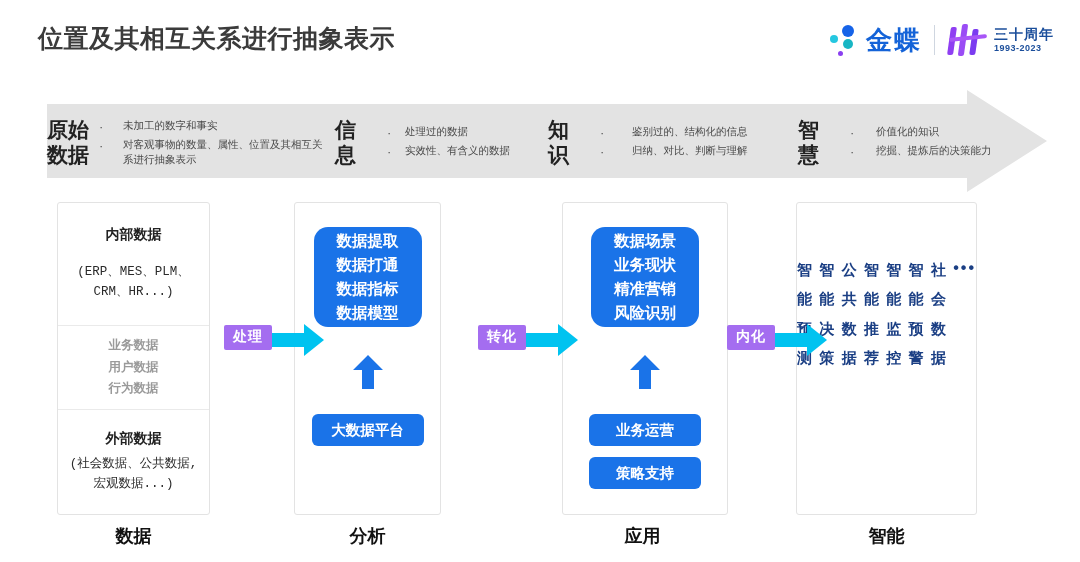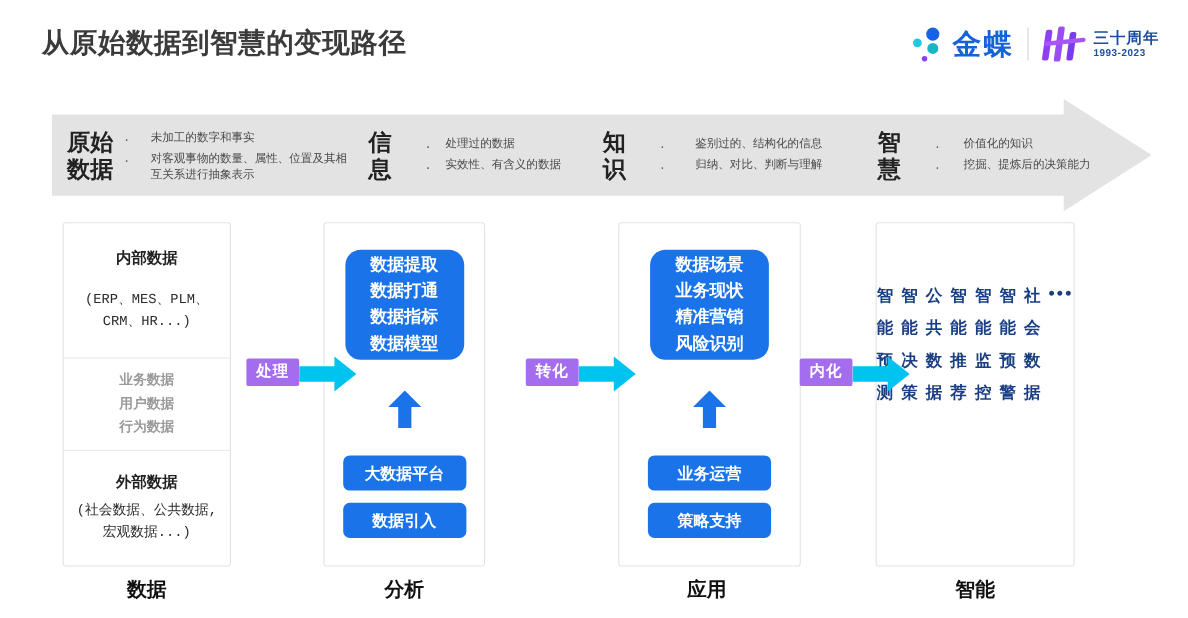--- a/index.html
+++ b/index.html
@@ -37,21 +37,21 @@
   .am4 { width: 38px; height: 4px; background: #a855f7; left: 2px; top: 13px; transform: rotate(-6deg); }
   .anniv-text { display: flex; flex-direction: column; justify-content: center; }
   .anniv-cn { font-size: 14px; font-weight: bold; color: #1b4e9b; letter-spacing: 1px; line-height: 1.1; }
   .anniv-yrs { font-size: 9px; font-weight: bold; color: #1b4e9b; letter-spacing: 0.5px; }
 
   
   .band-wrap { position: absolute; left: 47px; top: 90px; width: 1000px; height: 102px; }
   .band-svg { position: absolute; left: 0; top: 0; }
   .band-cells { position: absolute; left: 0; top: 0; width: 1000px; height: 102px; display: flex; }
   .band-cell { display: flex; align-items: center; padding-top: 3px; }
-  .band-cell.c1 { width: 278px; padding-left: 14px; }
+  .band-cell.c1 { width: 278px; }
   .band-cell.c2 { width: 215px; padding-left: 10px; }
   .band-cell.c3 { width: 250px; padding-left: 8px; }
   .band-cell.c4 { width: 255px; padding-left: 8px; }
   .band-head {
     font-size: 21px; font-weight: bold; color: #222; line-height: 1.18;
     white-space: pre-line; min-width: 46px; margin-right: 4px;
   }
   .band-bullets { display: flex; flex-direction: column; justify-content: center; }
   .band-li { display: flex; align-items: flex-start; line-height: 1.45; }
   .band-dot { color: #555; font-size: 13px; width: 20px; flex: none; text-align: left; padding-left: 2px; }
@@ -118,21 +118,21 @@
   #bl1 { left: 57px;  width: 153px; }
   #bl2 { left: 294px; width: 147px; }
   #bl3 { left: 569px; width: 147px; }
   #bl4 { left: 796px; width: 181px; }
 </style>
 </head>
 <body>
 
 <div id="page">
 
-  <div class="page-title">从原始数据到智慧的变现路径</div>
+  <div class="page-title">位置及其相互关系进行抽象表示</div>
 
   <div class="brand">
     <div class="brand-dots">
       <i class="d1"></i>
         <i class="d2"></i>
         <i class="d3"></i>
         <i class="d4"></i>
     </div>
     <div class="brand-name">金蝶</div>
     <div class="brand-sep"></div>
@@ -239,21 +239,20 @@
     <div class="bigbox">数据提取
 数据打通
 数据指标
 数据模型</div>
     <div class="uparrow">
       <svg width="32" height="34" viewBox="0 0 32 34">
         <path d="M16,0 L31,15 L22,15 L22,34 L10,34 L10,15 L1,15 Z" fill="#1a73e8"></path>
       </svg>
     </div>
     <div class="pill p1">大数据平台</div>
-    <div class="pill p2">数据引入</div>
   </div>
 
   <div class="card" id="card3">
     <div class="bigbox">数据场景
 业务现状
 精准营销
 风险识别</div>
     <div class="uparrow">
       <svg width="32" height="34" viewBox="0 0 32 34">
         <path d="M16,0 L31,15 L22,15 L22,34 L10,34 L10,15 L1,15 Z" fill="#1a73e8"></path>

